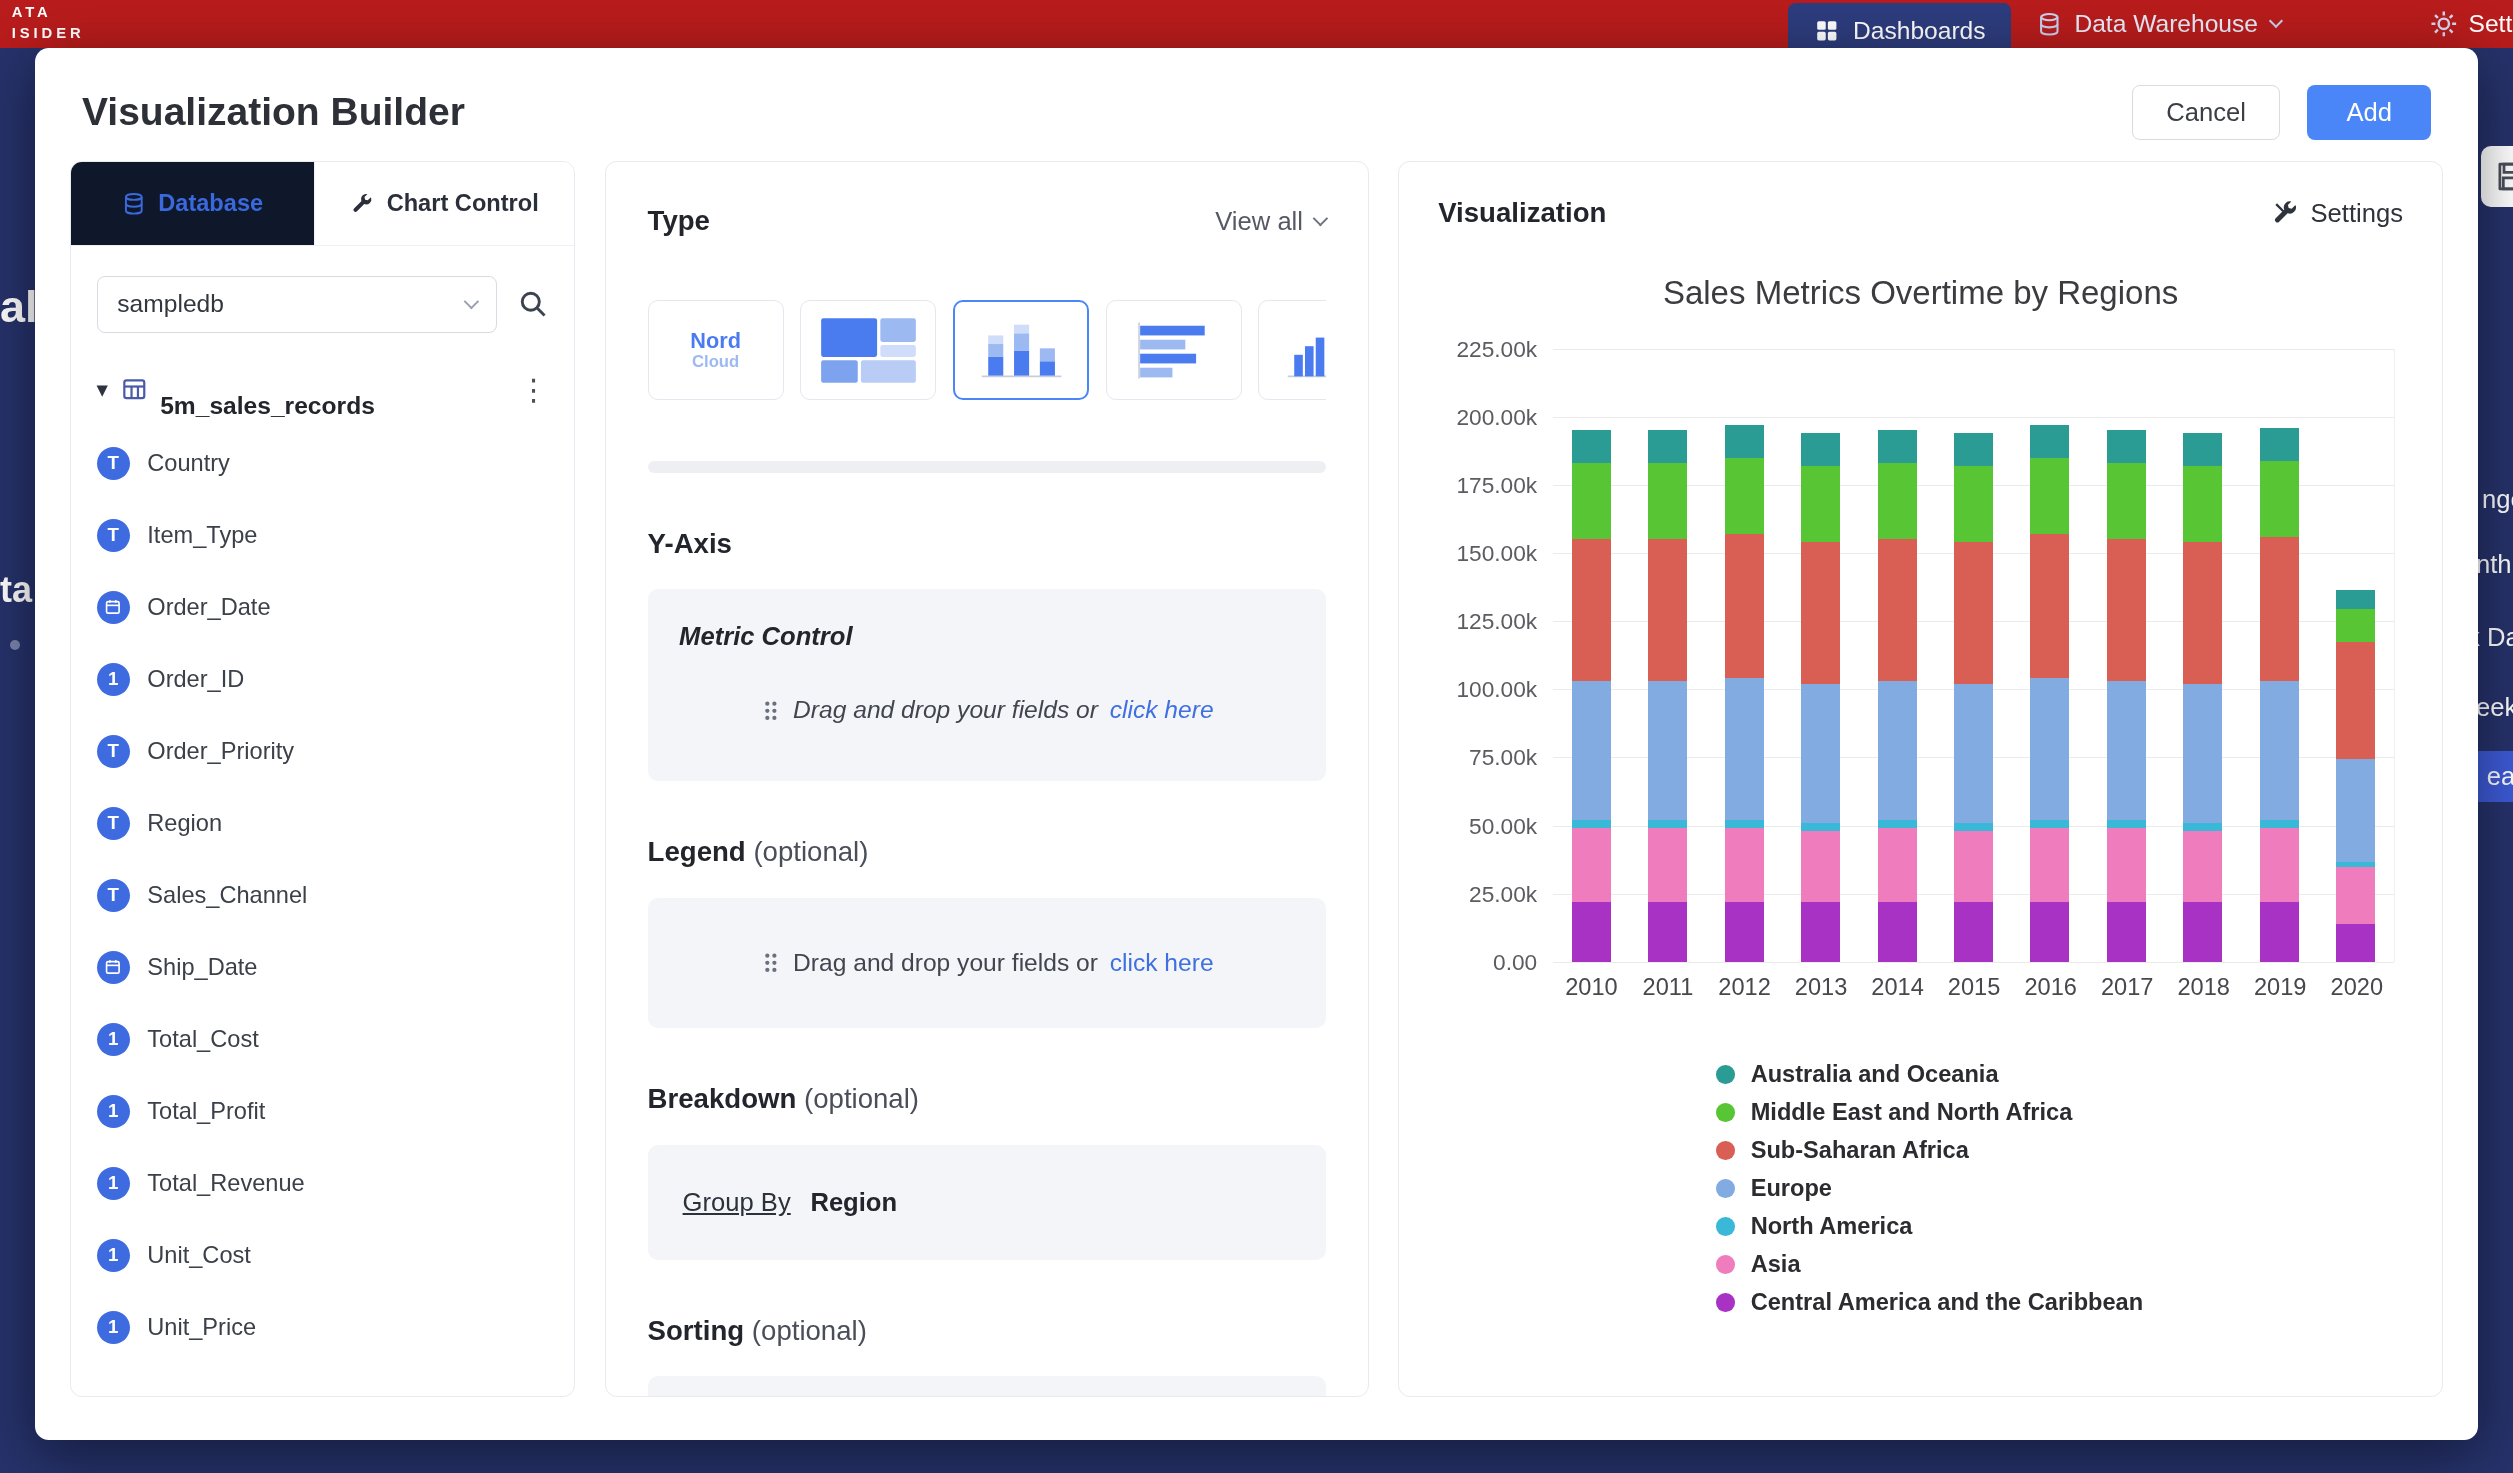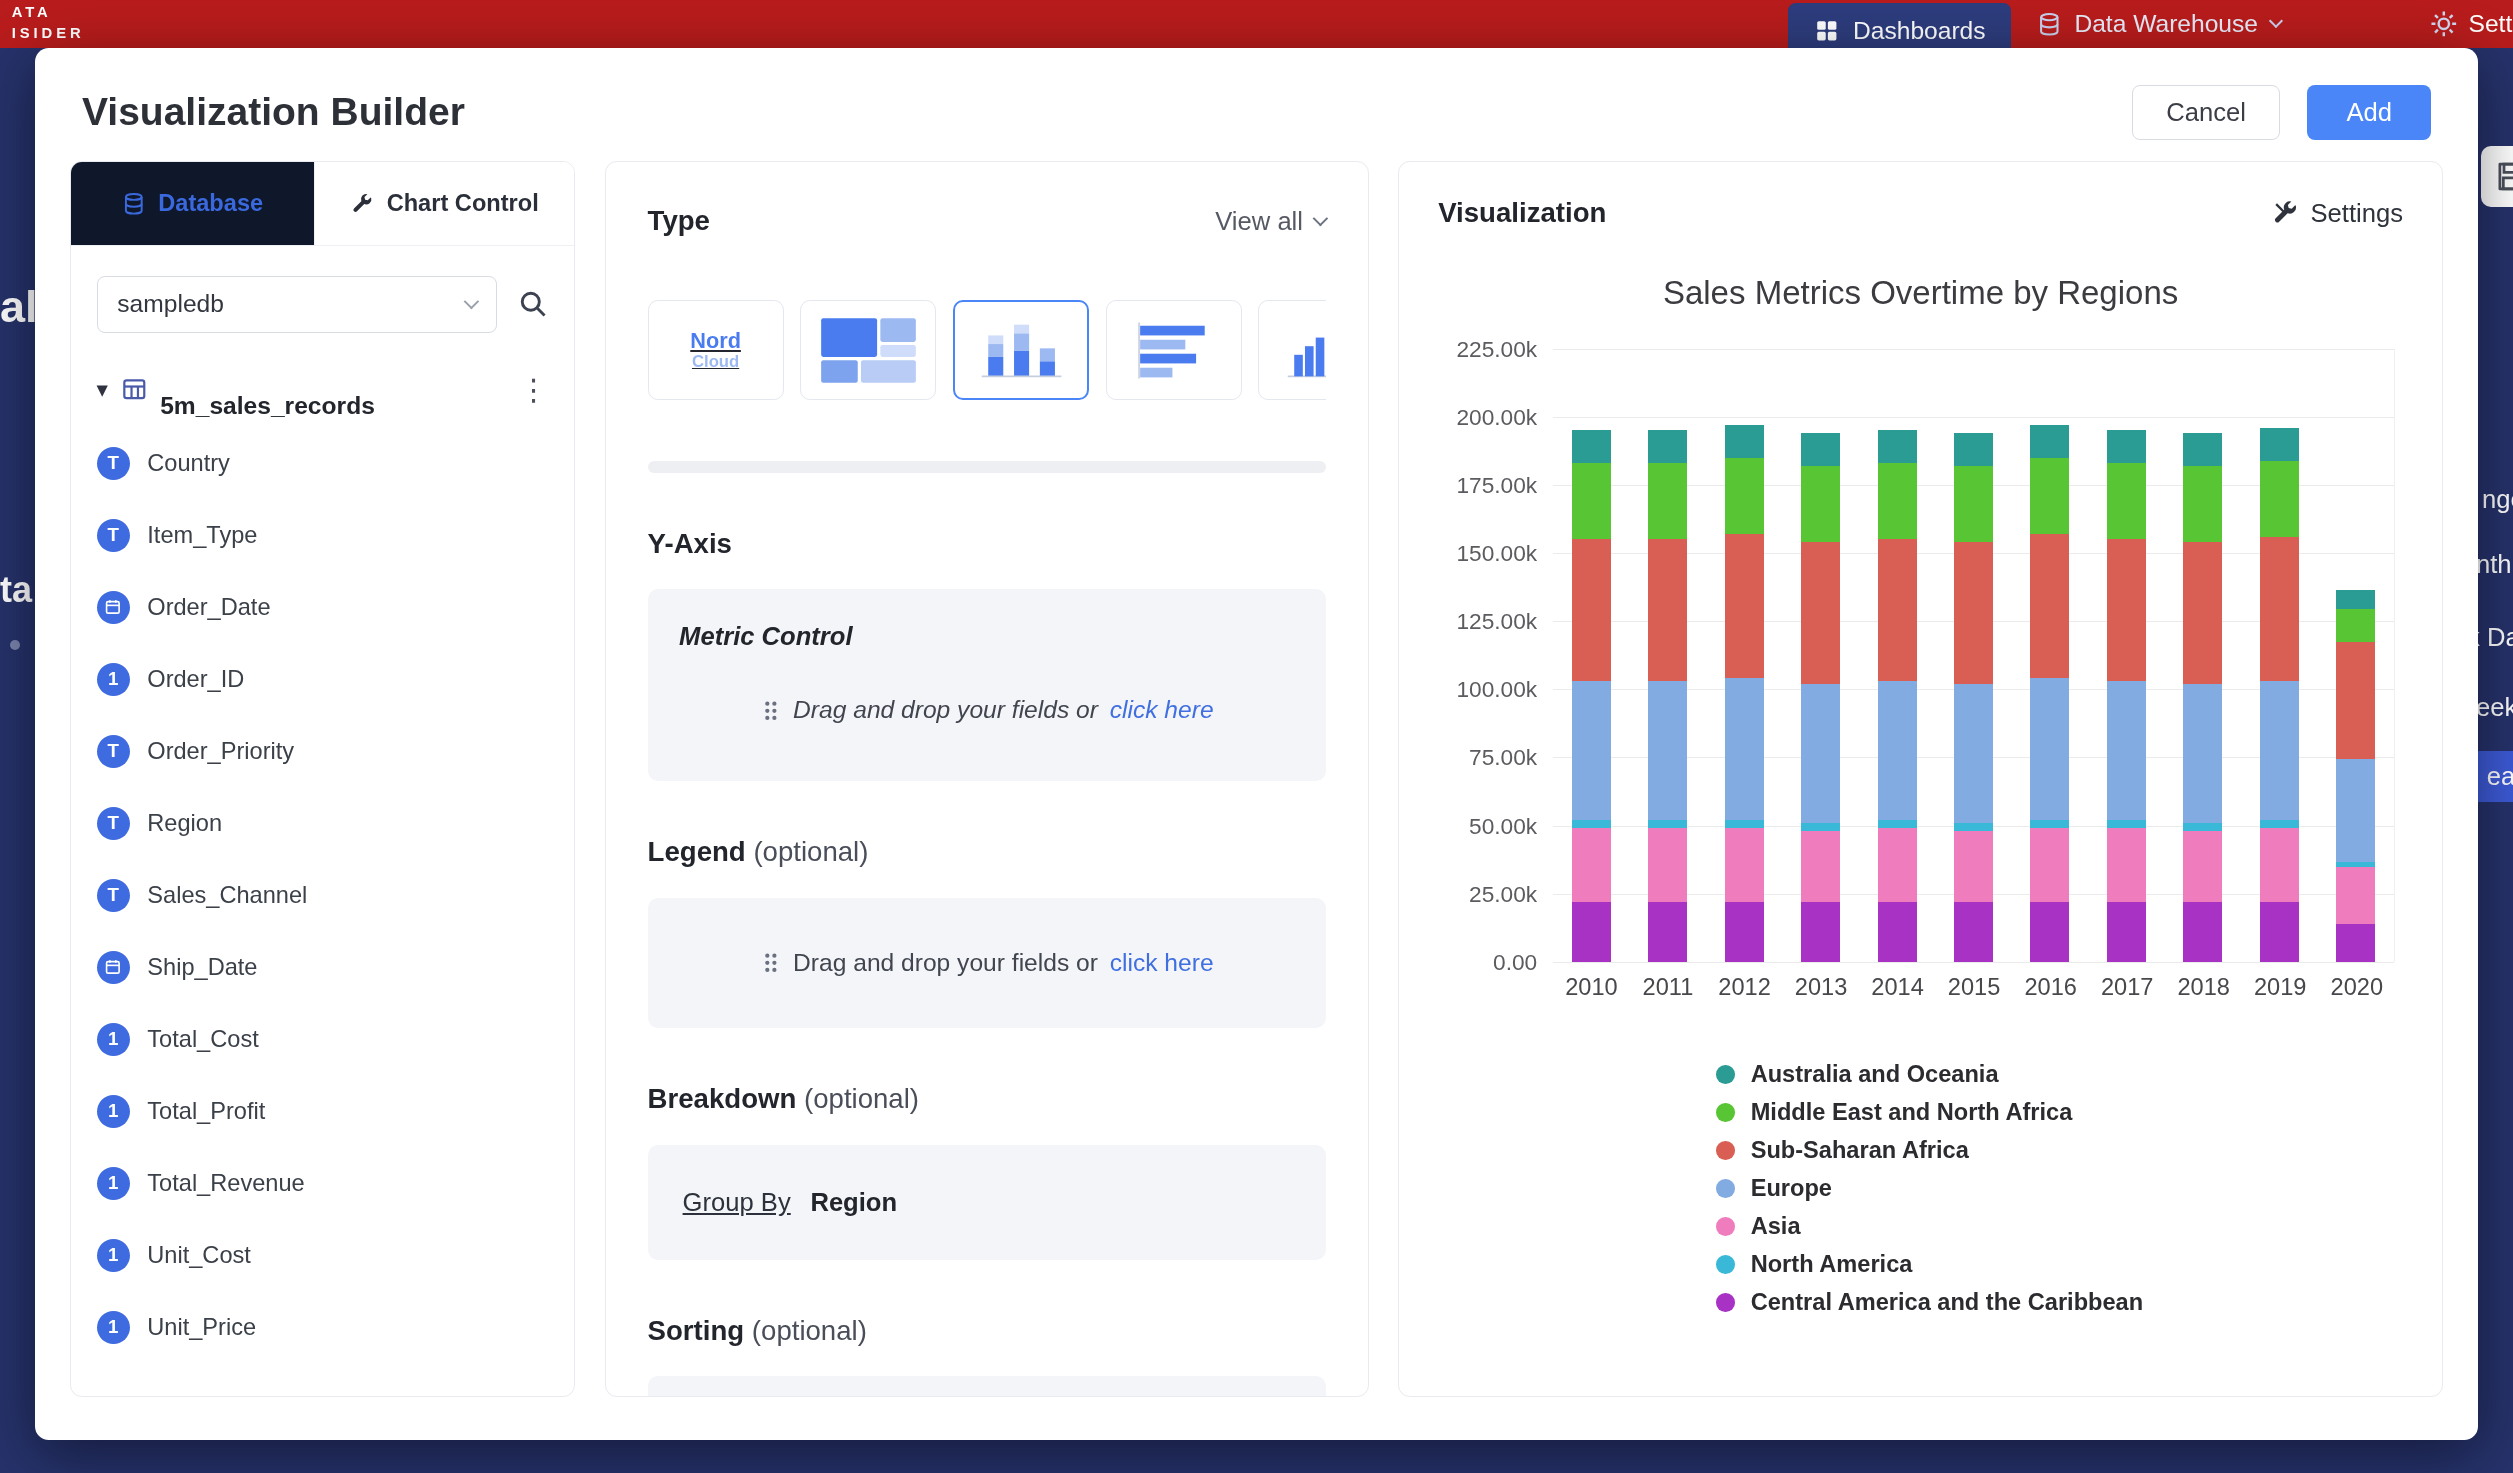--- a/index.html
+++ b/index.html
@@ -60,21 +60,21 @@
   .flabel { font-size:23.6px; color:#3b4049; }
   
   .config-panel { width:764px; flex:none; }
   .cfg-head { display:flex; justify-content:space-between; align-items:center; margin:43px 42px 0; }
   .cfg-title { font-size:27.6px; font-weight:bold; color:#22252c; }
   .view-all { display:flex; align-items:center; gap:11.8px; font-size:25.6px; color:#555963; cursor:pointer; }
   .va-chev { width:10.8px; height:10.8px; border-right:2.5px solid #6b7280; border-bottom:2.5px solid #6b7280; transform:rotate(45deg); margin-top:-5.9px; }
   .tiles { margin:63px 42px 0; display:flex; gap:16.7px; overflow:hidden; }
   .tile { width:136px; height:100px; flex:none; border:1.5px solid #e4e7ee; border-radius:9.9px; display:flex; align-items:center; justify-content:center; cursor:pointer; background:#fff; }
   .tile.selected { border:2px solid #4a86f7; }
-  .wc { display:flex; flex-direction:column; align-items:center; line-height:1.1;text-decoration:underline; }
+  .wc { display:flex; flex-direction:column; align-items:center; line-height:1.1; }
   .wcw1 { color:#4a7cf0; font-size:21.7px; font-weight:bold; }
   .wcw2 { color:#9db9f2; font-size:16.7px; font-weight:bold; }
   .tiles-scrollbar { margin:61px 42px 0; height:11.8px; border-radius:5.9px; background:#edeff3; cursor:pointer; }
   .sec-label { margin:55px 42px 0; font-size:27.6px; font-weight:bold; color:#22252c; }
   .sec-label .opt { font-weight:400; color:#4a4e59; }
   .drop-box { margin:29.6px 42px 0; background:#f4f5f8; border-radius:9.9px; }
   .box-metric { padding:33px 31.5px 57px;font-style:italic; }
   .box-title { font-size:25.6px; font-weight:bold; color:#22252c; }
   .drop-row { margin-top:45px; display:flex; align-items:center; justify-content:center; gap:11.8px; font-size:24.6px; color:#41454f; }
   .drop-link { color:#3f6fe0; cursor:pointer; }
@@ -606,26 +606,26 @@
           </div>
           <div class="legend-item">
             <span class="ldot" style="background:#d95f54"></span>
             <span class="llabel">Sub-Saharan Africa</span>
           </div>
           <div class="legend-item">
             <span class="ldot" style="background:#82abe2"></span>
             <span class="llabel">Europe</span>
           </div>
           <div class="legend-item">
+            <span class="ldot" style="background:#3ab8d8"></span>
+            <span class="llabel">North America</span>
+          </div>
+          <div class="legend-item">
             <span class="ldot" style="background:#ef7cbc"></span>
             <span class="llabel">Asia</span>
-          </div>
-          <div class="legend-item">
-            <span class="ldot" style="background:#3ab8d8"></span>
-            <span class="llabel">North America</span>
           </div>
           <div class="legend-item">
             <span class="ldot" style="background:#a832c4"></span>
             <span class="llabel">Central America and the Caribbean</span>
           </div>
         </div>
     </section>
 
   </div>
 </div>

